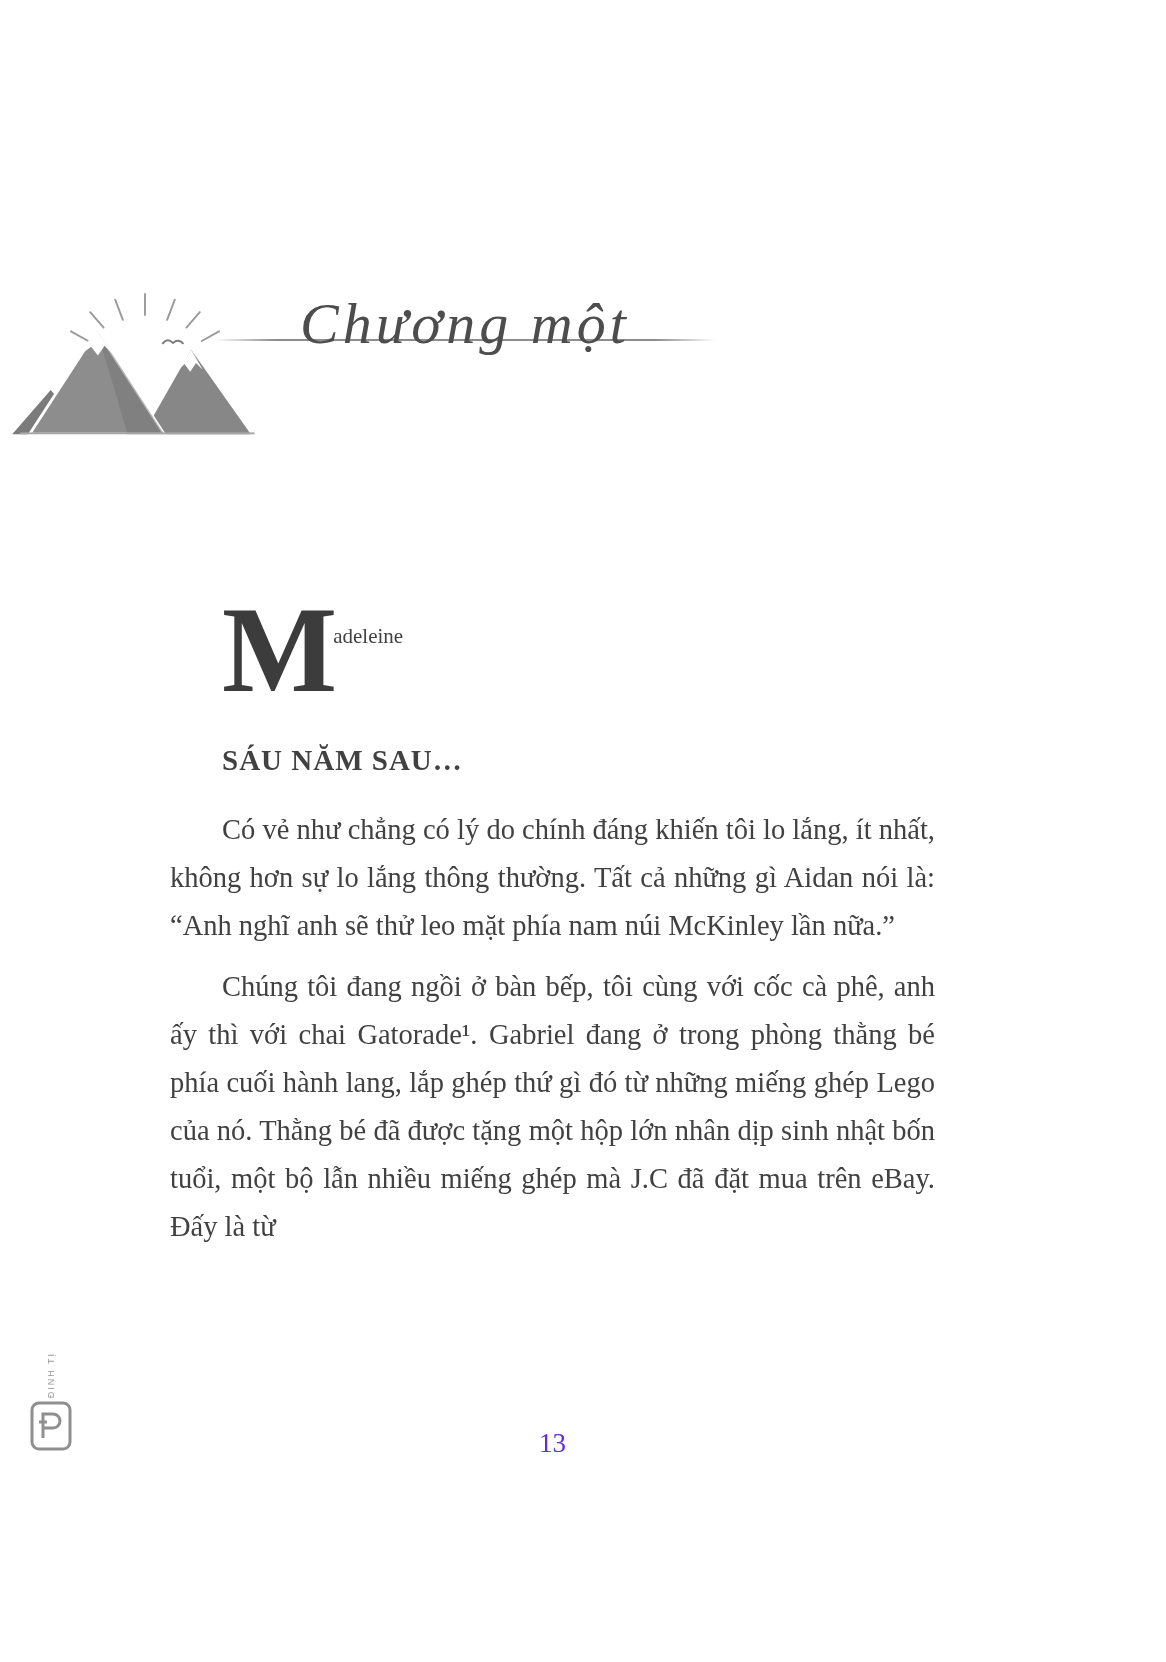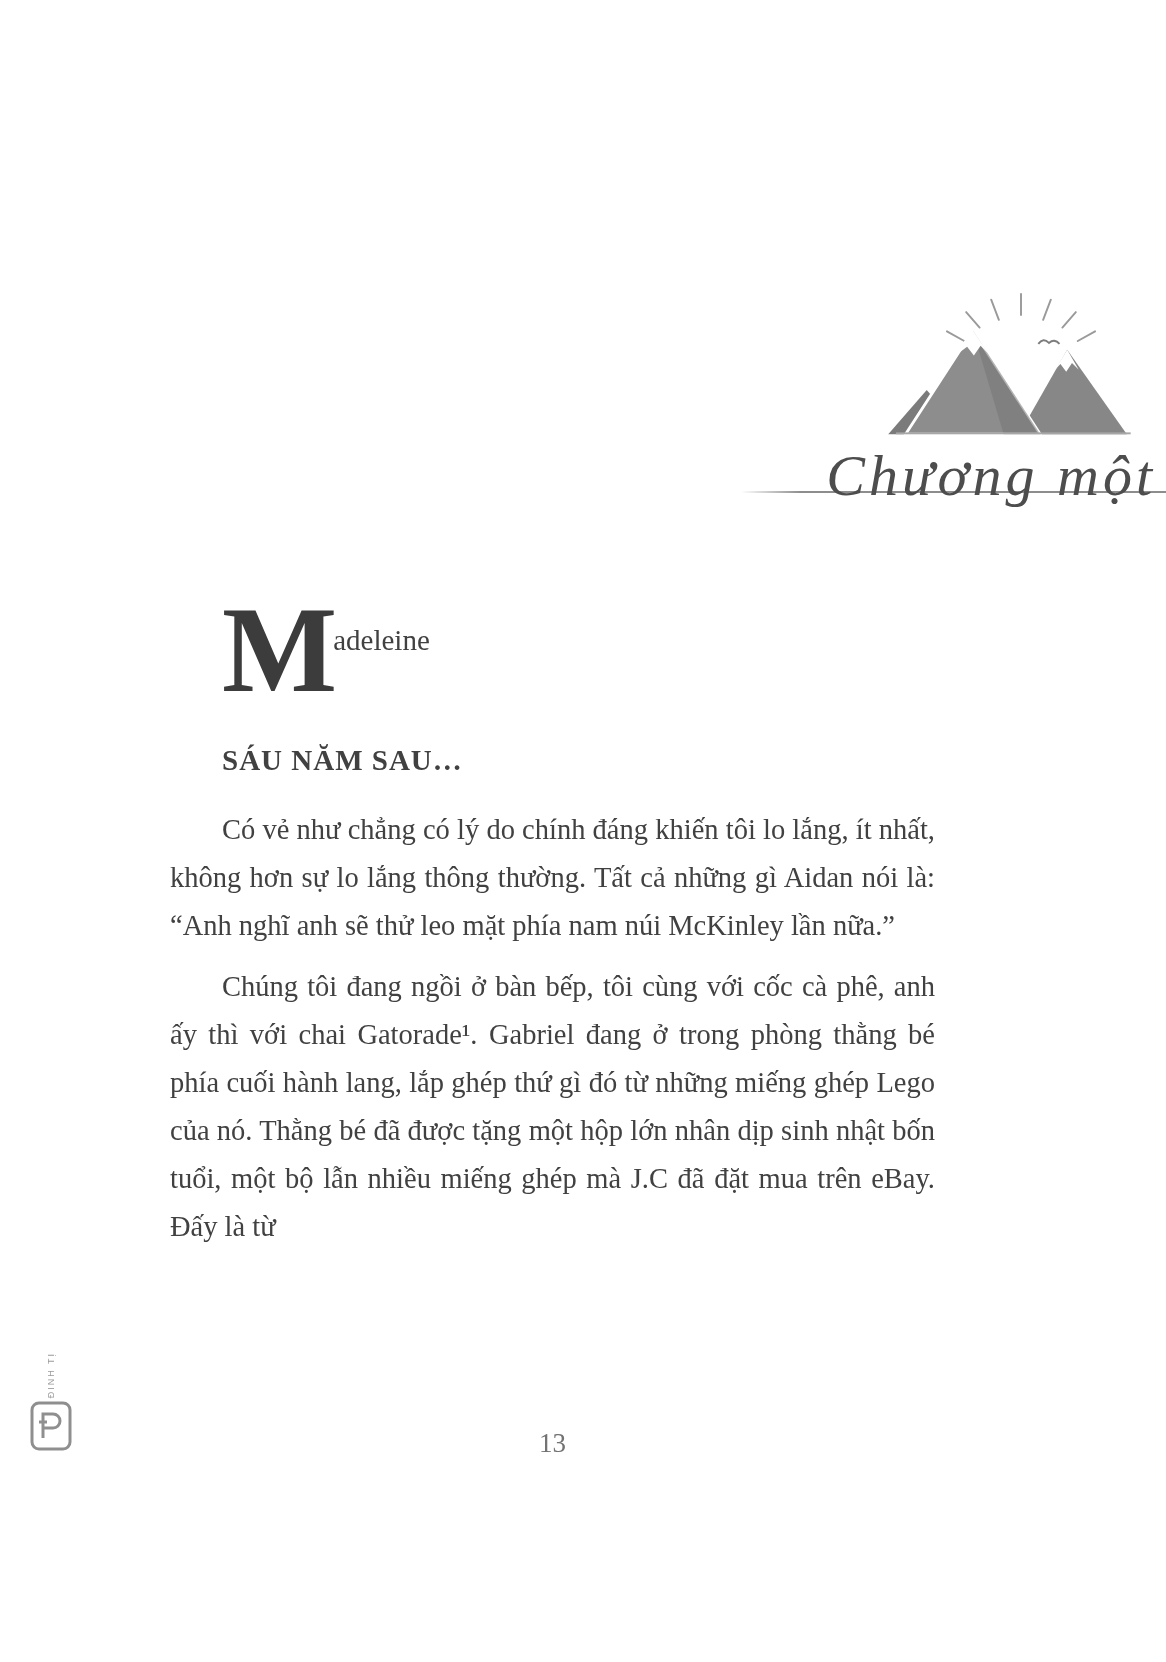--- a/index.html
+++ b/index.html
@@ -10,25 +10,25 @@
     background: #ffffff;
     font-family: "Liberation Serif", "DejaVu Serif", serif;
     color: #414141;
     overflow: hidden;
   }
 
   
   .chapter-header {
     position: absolute;
     top: 290px;
-    left: 16px;
+    left: 0;
     width: 1150px;
     display: flex;
-    flex-direction: column;
-    align-items: flex-end;
+    flex-direction: row;
+    align-items: flex-start;
   }
   .mountain-art { line-height: 0; }
   .chapter-title-wrap {
     position: relative;
     margin-top: 0px;
     text-align: center;
   }
   .chapter-line {
     position: absolute;
     left: -75px;
@@ -61,21 +61,21 @@
     height: 96px;
   }
   .dropcap {
     font-size: 122px;
     line-height: 92px;
     font-weight: 700;
     color: #3c3c3c;
     letter-spacing: -4px;
   }
   .name-rest {
-    font-size: 29px;
+    font-size: 21px;
     padding-top: 20px;
     color: #414141;
   }
   .section-heading {
     font-size: 29px;
     line-height: 48px;
     margin: 0 0 22px 0;
     text-indent: 52px;
     letter-spacing: 1px;
     font-weight: bold;
@@ -109,21 +109,21 @@
   }
 
   
   .page-number {
     position: absolute;
     left: 170px;
     top: 1428px;
     width: 765px;
     text-align: center;
     font-size: 27px;
-    color: #737373;
+    color: #6d28d9;
   }
 
   
   .publisher-mark {
     position: absolute;
     left: 30px;
     top: 1352px;
     display: flex;
     flex-direction: column;
     align-items: center;

